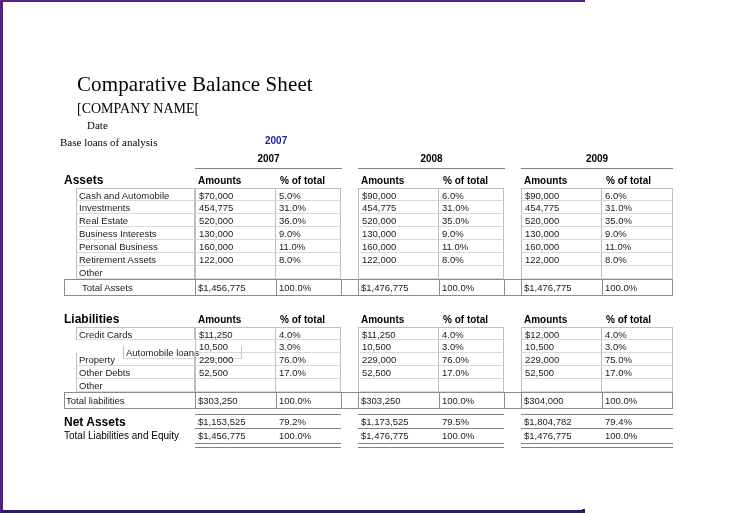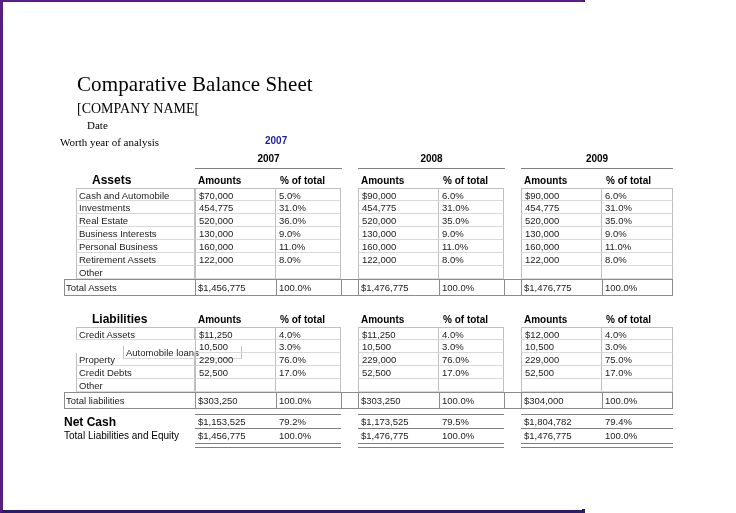--- a/index.html
+++ b/index.html
@@ -97,21 +97,20 @@
   #yh-2007 { left: 192px; width: 147px; }
   #yh-2008 { left: 355px; width: 147px; }
   #yh-2009 { left: 518px; width: 152px; }
   .sec-title {
     position: absolute;
     left: 61px;
     font-size: 12px;
     font-weight: bold;
     color: #000000;
     white-space: nowrap;
-    margin-left: 28px;
   }
   .colhead {
     position: absolute;
     font-size: 10px;
     font-weight: bold;
     color: #000000;
     white-space: nowrap;
     text-align: right;
   }
 
@@ -203,21 +202,21 @@
 </style>
 </head>
 <body>
 
 <div id="page">
  <div id="sheet">
 
   <div class="doc-title">Comparative Balance Sheet</div>
   <div class="company-name">[COMPANY NAME[</div>
   <div class="date-label">Date</div>
-  <div class="baseyear-label">Worth year of analysis</div>
+  <div class="baseyear-label">Base loans of analysis</div>
   <div class="baseyear-value">2007</div>
 
   <div class="year-head" id="yh-2007">2007</div>
   <div class="year-head" id="yh-2008">2008</div>
   <div class="year-head" id="yh-2009">2009</div>
 
   <div class="sec-title" style="top:171px;">Assets</div>
 
   <div class="colhead" style="left:195px;top:173px;">Amounts</div>
   <div class="colhead" style="left:277px;top:173px;">% of total</div>
@@ -281,60 +280,60 @@
   <div class="totbox" style="left:61px;top:277px;width:609px;"></div>
   <div class="tot-sep" style="left:192px;top:277px;"></div>
   <div class="tot-sep" style="left:273px;top:277px;"></div>
   <div class="tot-sep" style="left:338px;top:277px;"></div>
   <div class="tot-sep" style="left:355px;top:277px;"></div>
   <div class="tot-sep" style="left:436px;top:277px;"></div>
   <div class="tot-sep" style="left:501px;top:277px;"></div>
   <div class="tot-sep" style="left:518px;top:277px;"></div>
   <div class="tot-sep" style="left:599px;top:277px;"></div>
 
-  <div class="tot-txt" style="left:63px;top:277px;text-align:center;">Total Assets</div>
+  <div class="tot-txt" style="left:79px;top:277px;text-align:center;">Total Assets</div>
   <div class="tot-txt" style="left:195px;top:277px;">$1,456,775</div>
   <div class="tot-txt" style="left:276px;top:277px;">100.0%</div>
   <div class="tot-txt" style="left:358px;top:277px;">$1,476,775</div>
   <div class="tot-txt" style="left:439px;top:277px;">100.0%</div>
   <div class="tot-txt" style="left:521px;top:277px;">$1,476,775</div>
   <div class="tot-txt" style="left:602px;top:277px;">100.0%</div>
 
   <div class="sec-title" style="top:310px;">Liabilities</div>
 
   <div class="colhead" style="left:195px;top:312px;">Amounts</div>
   <div class="colhead" style="left:277px;top:312px;">% of total</div>
   <div class="colhead" style="left:358px;top:312px;">Amounts</div>
   <div class="colhead" style="left:440px;top:312px;">% of total</div>
   <div class="colhead" style="left:521px;top:312px;">Amounts</div>
   <div class="colhead" style="left:603px;top:312px;">% of total</div>
 
   <div id="liab-rows">
-        <div class="cell lbl toprow" style="left: 73px; top: 325px; width: 119px;">Credit Assets</div>
+        <div class="cell lbl toprow" style="left: 73px; top: 325px; width: 119px;">Credit Cards</div>
         <div class="cell num first-num toprow" style="left: 192px; top: 325px; width: 81px;">$11,250</div>
         <div class="cell num toprow" style="left: 273px; top: 325px; width: 65px;">4.0%</div>
         <div class="cell num first-num toprow" style="left: 355px; top: 325px; width: 81px;">$11,250</div>
         <div class="cell num toprow" style="left: 436px; top: 325px; width: 65px;">4.0%</div>
         <div class="cell num first-num toprow" style="left: 518px; top: 325px; width: 81px;">$12,000</div>
         <div class="cell num toprow" style="left: 599px; top: 325px; width: 71px;">4.0%</div>
         <div class="cell lbl" style="left: 73px; top: 344px; width: 119px; margin-left: 47px;">Automobile loans</div>
         <div class="cell num first-num" style="left: 192px; top: 338px; width: 81px;">10,500</div>
         <div class="cell num" style="left: 273px; top: 338px; width: 65px;">3.0%</div>
         <div class="cell num first-num" style="left: 355px; top: 338px; width: 81px;">10,500</div>
         <div class="cell num" style="left: 436px; top: 338px; width: 65px;">3.0%</div>
         <div class="cell num first-num" style="left: 518px; top: 338px; width: 81px;">10,500</div>
         <div class="cell num" style="left: 599px; top: 338px; width: 71px;">3.0%</div>
         <div class="cell lbl" style="left: 73px; top: 351px; width: 119px;">Property</div>
         <div class="cell num first-num" style="left: 192px; top: 351px; width: 81px;">229,000</div>
         <div class="cell num" style="left: 273px; top: 351px; width: 65px;">76.0%</div>
         <div class="cell num first-num" style="left: 355px; top: 351px; width: 81px;">229,000</div>
         <div class="cell num" style="left: 436px; top: 351px; width: 65px;">76.0%</div>
         <div class="cell num first-num" style="left: 518px; top: 351px; width: 81px;">229,000</div>
         <div class="cell num" style="left: 599px; top: 351px; width: 71px;">75.0%</div>
-        <div class="cell lbl" style="left: 73px; top: 364px; width: 119px;">Credit Debts</div>
+        <div class="cell lbl" style="left: 73px; top: 364px; width: 119px;">Other Debts</div>
         <div class="cell num first-num" style="left: 192px; top: 364px; width: 81px;">52,500</div>
         <div class="cell num" style="left: 273px; top: 364px; width: 65px;">17.0%</div>
         <div class="cell num first-num" style="left: 355px; top: 364px; width: 81px;">52,500</div>
         <div class="cell num" style="left: 436px; top: 364px; width: 65px;">17.0%</div>
         <div class="cell num first-num" style="left: 518px; top: 364px; width: 81px;">52,500</div>
         <div class="cell num" style="left: 599px; top: 364px; width: 71px;">17.0%</div>
         <div class="cell lbl" style="left: 73px; top: 377px; width: 119px;">Other</div>
         <div class="cell num first-num" style="left: 192px; top: 377px; width: 81px;"></div>
         <div class="cell num" style="left: 273px; top: 377px; width: 65px;"></div>
         <div class="cell num first-num" style="left: 355px; top: 377px; width: 81px;"></div>
@@ -354,21 +353,21 @@
   <div class="tot-sep" style="left:599px;top:390px;"></div>
 
   <div class="tot-txt" style="left:63px;top:390px;">Total liabilities</div>
   <div class="tot-txt" style="left:195px;top:390px;">$303,250</div>
   <div class="tot-txt" style="left:276px;top:390px;">100.0%</div>
   <div class="tot-txt" style="left:358px;top:390px;">$303,250</div>
   <div class="tot-txt" style="left:439px;top:390px;">100.0%</div>
   <div class="tot-txt" style="left:521px;top:390px;">$304,000</div>
   <div class="tot-txt" style="left:602px;top:390px;">100.0%</div>
 
-  <div class="nw-title" style="top:413px;">Net Cash</div>
+  <div class="nw-title" style="top:413px;">Net Assets</div>
 
   <div class="rule" style="left:192px;top:412px;width:146px;"></div>
   <div class="rule" style="left:355px;top:412px;width:146px;"></div>
   <div class="rule" style="left:518px;top:412px;width:152px;"></div>
 
   <div class="nw-cell" style="left:192px;top:413px;">$1,153,525</div>
   <div class="nw-cell" style="left:273px;top:413px;">79.2%</div>
   <div class="nw-cell" style="left:355px;top:413px;">$1,173,525</div>
   <div class="nw-cell" style="left:436px;top:413px;">79.5%</div>
   <div class="nw-cell" style="left:518px;top:413px;">$1,804,782</div>

